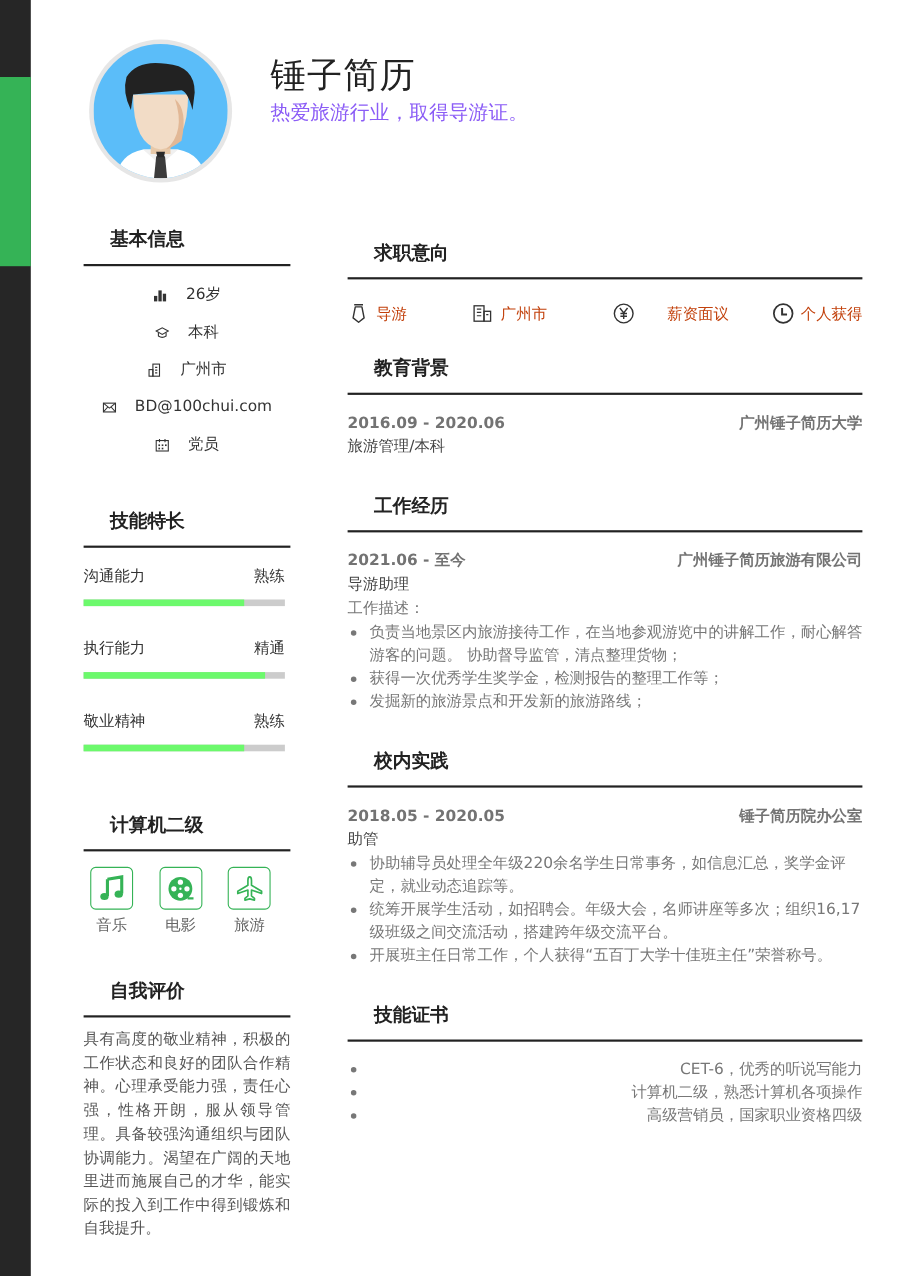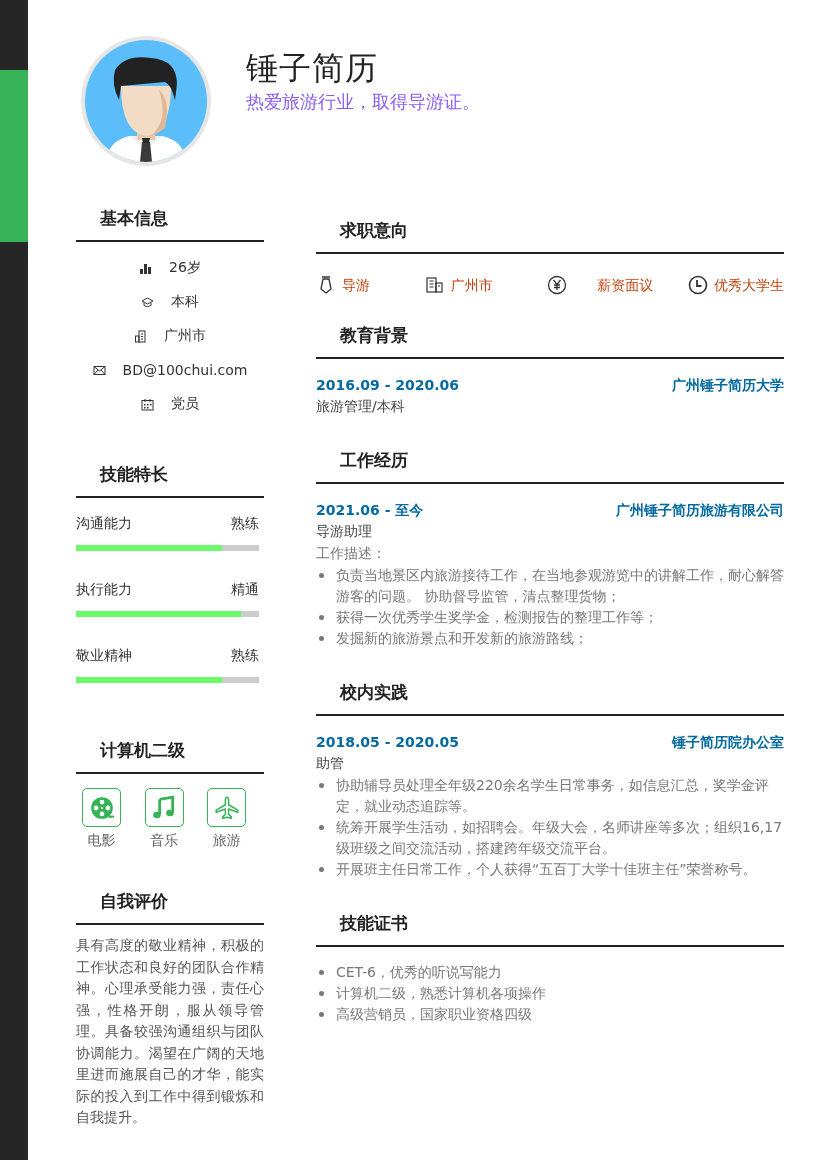--- a/index.html
+++ b/index.html
@@ -36,21 +36,21 @@
   .hobby { width: 68px; margin-right: 0; text-align: left; }
   .hobby-box { width: 39px; height: 39px; border: 1.5px solid #35b356; border-radius: 5px; display: flex; align-items: center; justify-content: center; margin-left: 6px; }
   .hobby-label { font-size: 14px; color: #666; margin-top: 5px; width: 51px; text-align: center; }
 
   .eval { font-size: 14px; color: #555; line-height: 21.5px; margin-top: 10px; text-align: justify; }
 
   .intent { display: flex; justify-content: space-between; margin-top: 20px; height: 22px; align-items: center; }
   .intent-item { display: flex; align-items: flex-end; font-size: 14px; color: #c2410c; }
   .intent-item svg { width: 20px; height: 20px; margin-right: 6px; }
 
-  .entry-head { display: flex; justify-content: space-between; font-size: 14px; font-weight: bold; color: #0369a1; margin-top: 16px; height: 20px; line-height: 20px; }
+  .entry-head { display: flex; justify-content: space-between; font-size: 14px; font-weight: bold; color: #737373; margin-top: 16px; height: 20px; line-height: 20px; }
   .entry-sub { font-size: 14px; color: #444; height: 22px; line-height: 22px; }
   .entry-desc { font-size: 14px; color: #777; height: 22px; line-height: 22px; }
   .bullets { list-style: none; margin-top: 1px; }
   .bullets li { position: relative; padding-left: 20px; font-size: 14px; color: #777; line-height: 21px; }
   .bullets li::before { content: ""; position: absolute; left: 3px; top: 8px; width: 5px; height: 5px; border-radius: 50%; background: #777; }
 </style>
 </head>
 <body>
 
 <div class="side-strip"></div>
@@ -176,41 +176,41 @@
     </div>
   </section>
 
   <section style="margin-top:54px;">
     <div class="sec-title">计算机二级</div>
     <div class="sec-rule"></div>
     <div class="hobbies">
       <div class="hobby">
         <div class="hobby-box">
           <svg viewBox="0 0 24 24" width="26" height="26">
+              <path d="M8 4 L20 2 L20 16" fill="none" stroke="#35b356" stroke-width="2.6"></path>
+              <line x1="8" y1="4" x2="8" y2="18" stroke="#35b356" stroke-width="2.6"></line>
+              <ellipse cx="5.5" cy="18.5" rx="3.5" ry="3" fill="#35b356"></ellipse>
+              <ellipse cx="17.5" cy="16.5" rx="3.5" ry="3" fill="#35b356"></ellipse>
+            </svg>
+        </div>
+        <div class="hobby-label">音乐</div>
+      </div>
+      <div class="hobby">
+        <div class="hobby-box">
+          <svg viewBox="0 0 24 24" width="26" height="26">
               <circle cx="12" cy="12" r="10" fill="#35b356"></circle>
               <circle cx="12" cy="6.5" r="2.2" fill="#fff"></circle>
               <circle cx="12" cy="17.5" r="2.2" fill="#fff"></circle>
               <circle cx="6.5" cy="12" r="2.2" fill="#fff"></circle>
               <circle cx="17.5" cy="12" r="2.2" fill="#fff"></circle>
               <circle cx="12" cy="12" r="1" fill="#fff"></circle>
               <path d="M18 20 L23 20" stroke="#35b356" stroke-width="2"></path>
             </svg>
         </div>
         <div class="hobby-label">电影</div>
-      </div>
-      <div class="hobby">
-        <div class="hobby-box">
-          <svg viewBox="0 0 24 24" width="26" height="26">
-              <path d="M8 4 L20 2 L20 16" fill="none" stroke="#35b356" stroke-width="2.6"></path>
-              <line x1="8" y1="4" x2="8" y2="18" stroke="#35b356" stroke-width="2.6"></line>
-              <ellipse cx="5.5" cy="18.5" rx="3.5" ry="3" fill="#35b356"></ellipse>
-              <ellipse cx="17.5" cy="16.5" rx="3.5" ry="3" fill="#35b356"></ellipse>
-            </svg>
-        </div>
-        <div class="hobby-label">音乐</div>
       </div>
       <div class="hobby">
         <div class="hobby-box">
           <svg viewBox="0 0 24 24" width="26" height="26">
               <path d="M12 2 Q13.5 2 13.5 5 L13.5 9 L22 14 L22 16 L13.5 13 L13.5 18 L16 20 L16 21.5 L12 20.5 L8 21.5 L8 20 L10.5 18 L10.5 13 L2 16 L2 14 L10.5 9 L10.5 5 Q10.5 2 12 2 Z" fill="none" stroke="#35b356" stroke-width="1.4" stroke-linejoin="round"></path>
             </svg>
         </div>
         <div class="hobby-label">旅游</div>
       </div>
     </div>
@@ -250,21 +250,21 @@
             <circle cx="10" cy="10" r="8.5" fill="none" stroke="#333" stroke-width="1.3"></circle>
             <path d="M6.5 5 L10 9.5 L13.5 5 M10 9.5 L10 15 M7 10 L13 10 M7 12.5 L13 12.5" fill="none" stroke="#333" stroke-width="1.3"></path>
           </svg>
         <span>薪资面议</span>
       </div>
       <div class="intent-item">
         <svg viewBox="0 0 20 20">
             <circle cx="10" cy="10" r="8.5" fill="none" stroke="#333" stroke-width="1.6"></circle>
             <path d="M9 5 L9 11 L13.5 11" fill="none" stroke="#333" stroke-width="1.8"></path>
           </svg>
-        <span>优秀大学生</span>
+        <span>个人获得</span>
       </div>
     </div>
   </section>
 
   <section style="margin-top:26px;">
     <div class="sec-title">教育背景</div>
     <div class="sec-rule"></div>
     <div class="entry-head">
       <span>2016.09 - 2020.06</span>
       <span>广州锤子简历大学</span>
@@ -299,19 +299,19 @@
     <ul class="bullets">
       <li>协助辅导员处理全年级220余名学生日常事务，如信息汇总，奖学金评定，就业动态追踪等。</li>
       <li>统筹开展学生活动，如招聘会。年级大会，名师讲座等多次；组织16,17级班级之间交流活动，搭建跨年级交流平台。</li>
       <li>开展班主任日常工作，个人获得“五百丁大学十佳班主任”荣誉称号。</li>
     </ul>
   </section>
 
   <section style="margin-top:30px;">
     <div class="sec-title">技能证书</div>
     <div class="sec-rule"></div>
-    <ul class="bullets" style="margin-top:15px;">
+    <ul class="bullets" style="margin-top:15px;text-align:right;">
       <li>CET-6，优秀的听说写能力</li>
       <li>计算机二级，熟悉计算机各项操作</li>
       <li>高级营销员，国家职业资格四级</li>
     </ul>
   </section>
 </div>
 
 </body></html>

